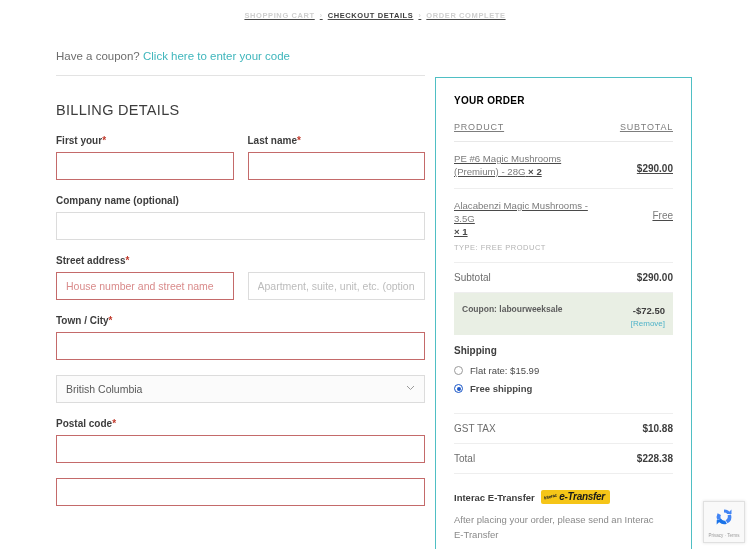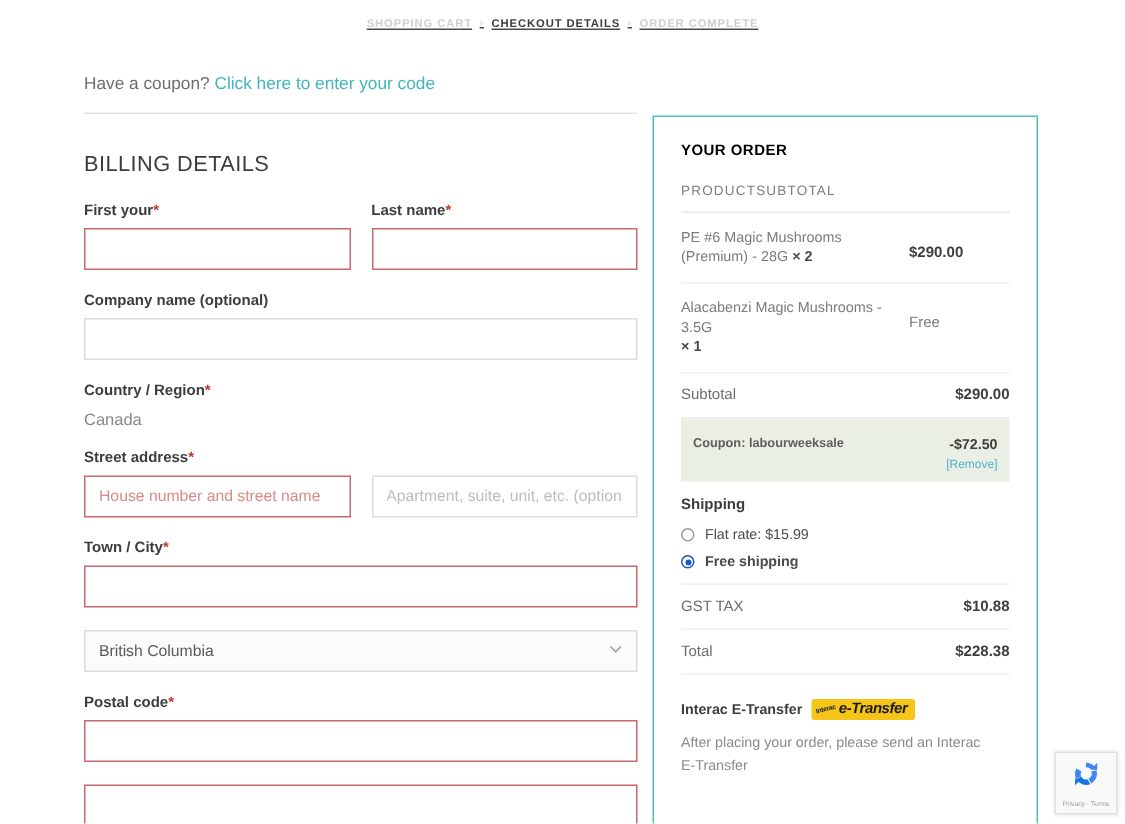--- a/index.html
+++ b/index.html
@@ -144,22 +144,23 @@
   .order-title {
     font-size: 10px;
     font-weight: bold;
     color: #000000;
     letter-spacing: 0.3px;
     margin: 0 0 16px 0;
     text-transform: uppercase;
   }
   .ord-row {
     display: flex;
-    justify-content: flex-start;
+    justify-content: space-between;
     align-items: flex-start;
+    text-decoration: underline;
   }
   .ord-head {
     font-size: 9px;
     letter-spacing: 0.8px;
     color: #7d7d7d;
     font-weight: normal;
     text-transform: uppercase;
     padding-bottom: 9px;
     border-bottom: 1px solid #e8e8e8;
   }
@@ -258,21 +259,21 @@
   .radio.sel { border-color: #1a57c8; }
   .radio.sel:after {
     content: "";
     position: absolute;
     left: 1.5px; top: 1.5px;
     width: 4px; height: 4px;
     border-radius: 50%;
     background: #1a57c8;
   }
   .ship-opt.selected { font-weight: bold; }
-  .ship-list { border-bottom: 1px solid #eee; padding-bottom: 4px; }
+  .ship-list { border-bottom: 1px solid #eee; padding-bottom: 14px; }
 
   
   .pay-head {
     display: flex;
     align-items: center;
     gap: 6px;
     padding: 16px 0 0 0;
   }
   .pay-name {
     font-size: 9.5px;
@@ -367,26 +368,20 @@
         </label>
         <input class="txt invalid" type="text" value="" style="">
       </div>
     </div>
 
     <div class="fgroup">
       <label class="field-label">Company name (optional)</label>
       <input class="txt" type="text" value="" style="">
     </div>
 
-    <div class="fgroup" style="margin-bottom:4px">
-      <label class="field-label">
-        <span>Country / Region</span><span class="req">*</span>
-      </label>
-      <div class="static-val">Canada</div>
-    </div>
 
     <div class="fgroup">
       <label class="field-label">
         <span>Street address</span><span class="req">*</span>
       </label>
       <div class="row2">
         <input class="txt invalid" type="text" placeholder="House number and street name" style="">
         <input class="txt" type="text" placeholder="Apartment, suite, unit, etc. (optional)" style="">
       </div>
     </div>
@@ -442,20 +437,21 @@
     </div>
 
     <div class="prod-row">
       <div class="ord-row">
         <div class="prod-name">
           <span>Alacabenzi Magic Mushrooms - 3.5G</span><br>
           <span class="prod-qty">× 1</span>
         </div>
         <div class="prod-price free">Free</div>
       </div>
+      <div class="prod-meta">TYPE: FREE PRODUCT</div>
     </div>
 
     <div class="tot-row">
       <span>Subtotal</span>
       <span class="amt">$290.00</span>
     </div>
 
     <div class="coupon-row">
       <span class="clabel">Coupon: labourweeksale</span>
       <span class="cright">

